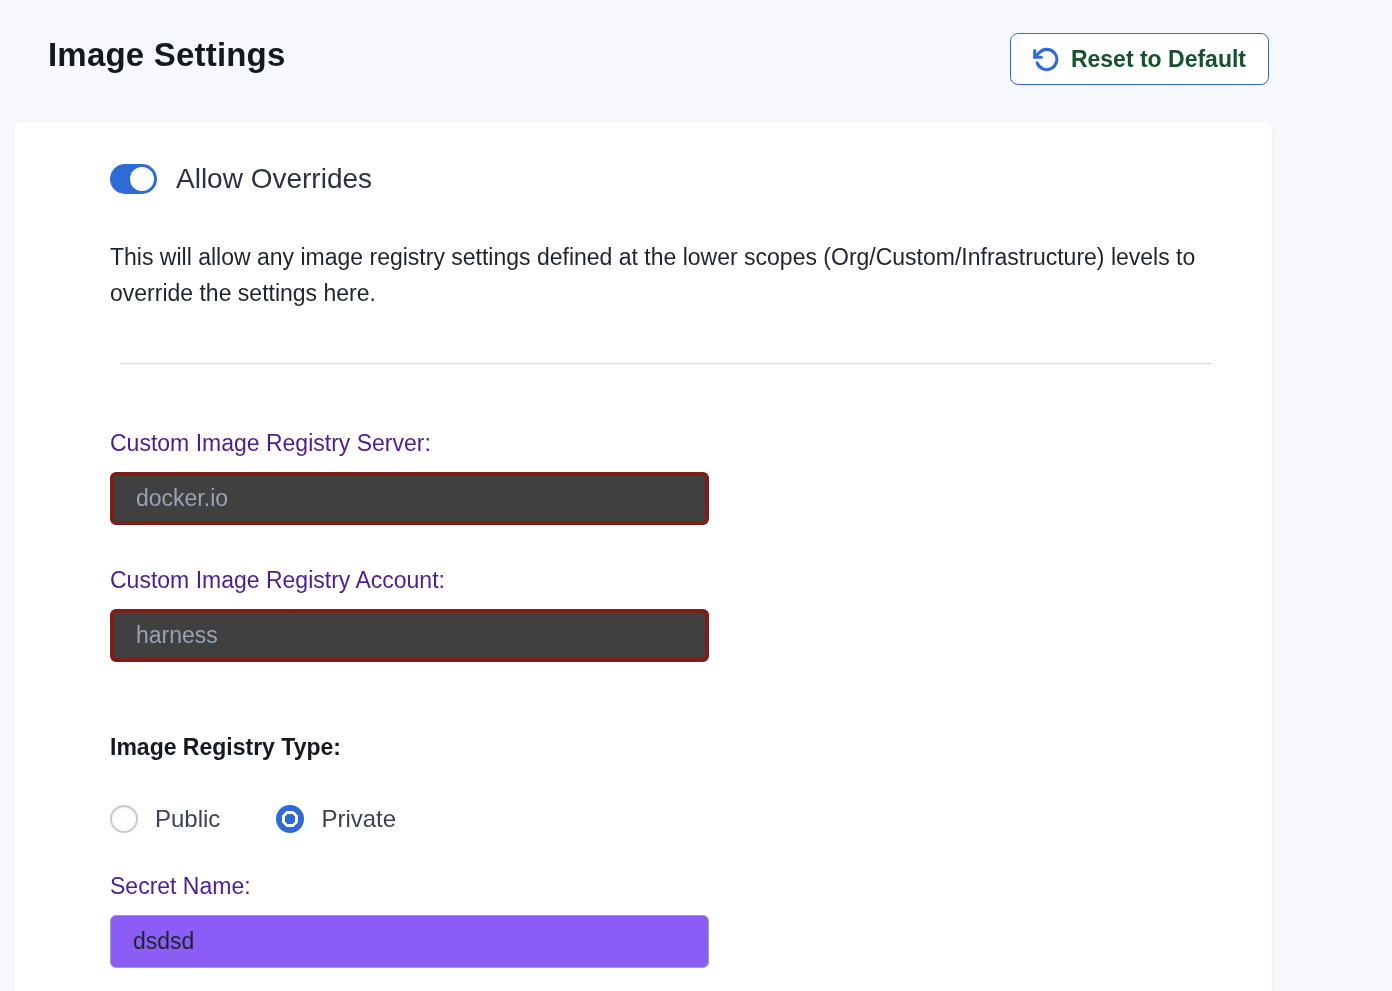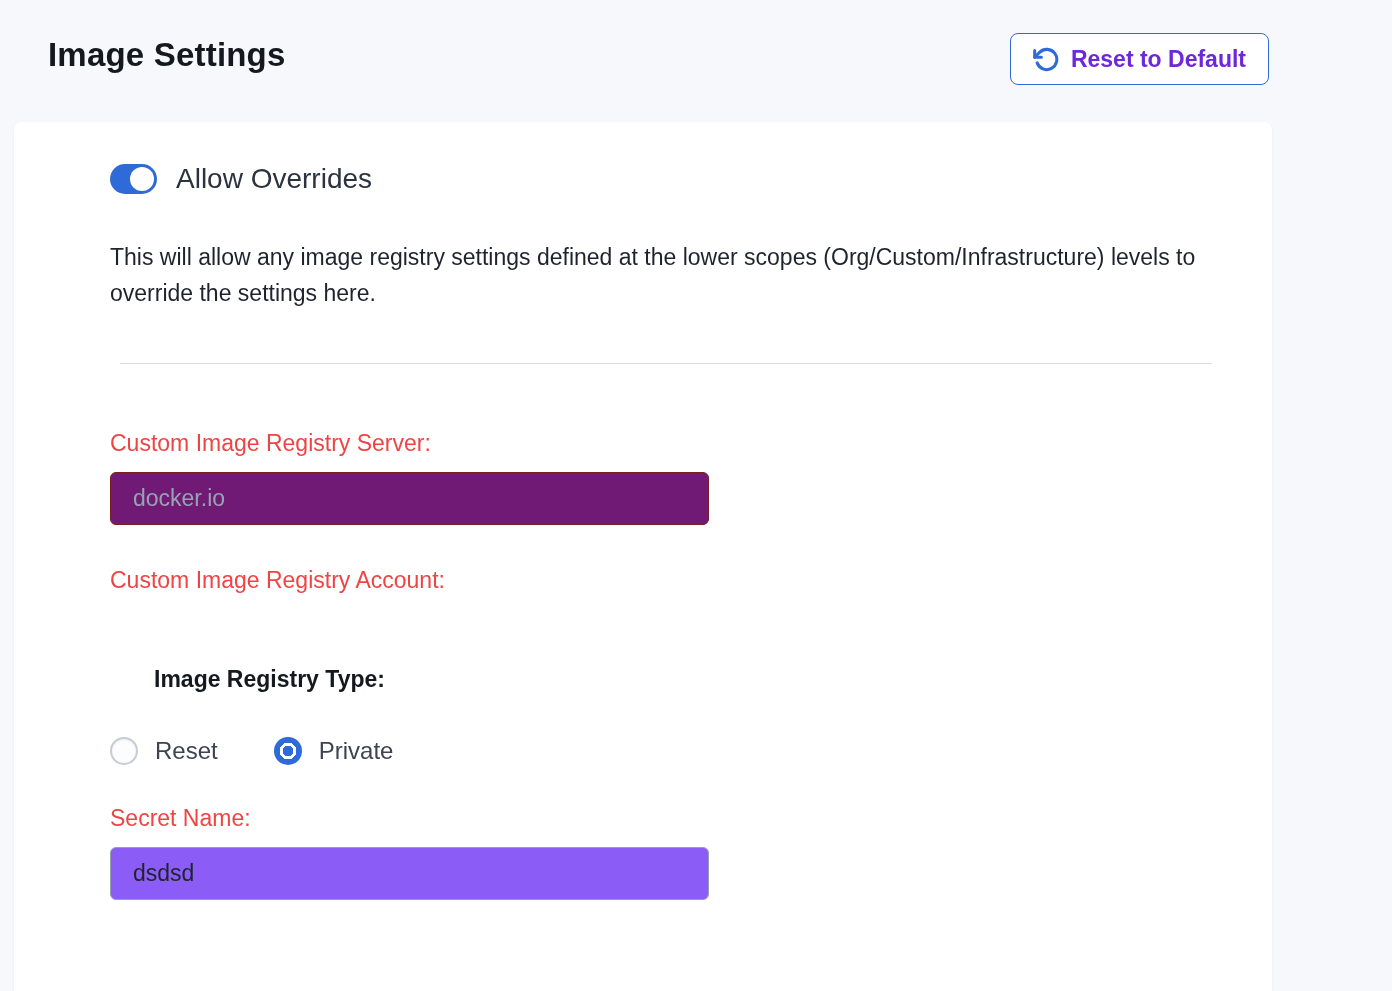--- a/index.html
+++ b/index.html
@@ -35,21 +35,21 @@
     top: 33px;
     right: 123px;
     height: 52px;
     display: flex;
     align-items: center;
     gap: 11px;
     padding: 0 22px;
     background: #ffffff;
     border: 1.5px solid #2f6bd8;
     border-radius: 8px;
-    color: #6d28d9;
+    color: #14532d;
     font-size: 23px;
     font-weight: 700;
     cursor: pointer;
     font-family: "Liberation Sans", "DejaVu Sans", sans-serif;
     margin-left: 27px;
   }
   .reset-btn svg { display: block; }
 
   
   .card {
@@ -104,49 +104,48 @@
 
   
   .divider {
     margin: 52px 0 0 10px;
     width: 1092px;
     height: 0;
     border-top: 1px solid #d8dce2;
   }
   .field-label {
     font-size: 23px;
-    color: #ef4444;
+    color: #4c1d95;
     display: block;
   }
   .field-label.first { margin-top: 66px; }
   .text-input {
     display: block;
     margin-top: 15px;
     width: 599px;
     height: 53px;
     border-radius: 6px;
     font-size: 23px;
     padding: 0 22px;
     outline: none;
     font-family: "Liberation Sans", "DejaVu Sans", sans-serif;
   }
   .text-input.disabled {
-    background: #701a75;
-    border: 1px solid #7f1d1d;
+    background: #404040;
+    border: 4px solid #7f1d1d;
     color: #98a2b3;
   }
   .gap-md { margin-top: 42px; }
 
   
   .section-label {
     margin-top: 72px;
     font-size: 23px;
     font-weight: 700;
     color: #14181f;
-    margin-left: 44px;
   }
   .radio-row {
     margin-top: 44px;
     display: flex;
     align-items: center;
     gap: 56px;
   }
   .radio-option {
     display: flex;
     align-items: center;
@@ -207,27 +206,28 @@
   </div>
 
   <p class="description">This will allow any image registry settings defined at the lower scopes (Org/Custom/Infrastructure) levels to override the settings here.</p>
 
   <div class="divider"></div>
 
   <label class="field-label first">Custom Image Registry Server:</label>
   <input class="text-input disabled" type="text" disabled="" value="docker.io" style="">
 
   <label class="field-label gap-md">Custom Image Registry Account:</label>
+  <input class="text-input disabled" type="text" disabled="" value="harness" style="">
 
   <div class="section-label">Image Registry Type:</div>
 
   <div class="radio-row">
     <div class="radio-option">
       <span class="radio-circle unchecked"></span>
-      <span class="radio-label">Reset</span>
+      <span class="radio-label">Public</span>
     </div>
     <div class="radio-option">
       <span class="radio-circle checked"></span>
       <span class="radio-label">Private</span>
     </div>
   </div>
 
   <label class="field-label secret-label">Secret Name:</label>
   <input class="text-input editable" type="text" value="dsdsd" style="">
 

